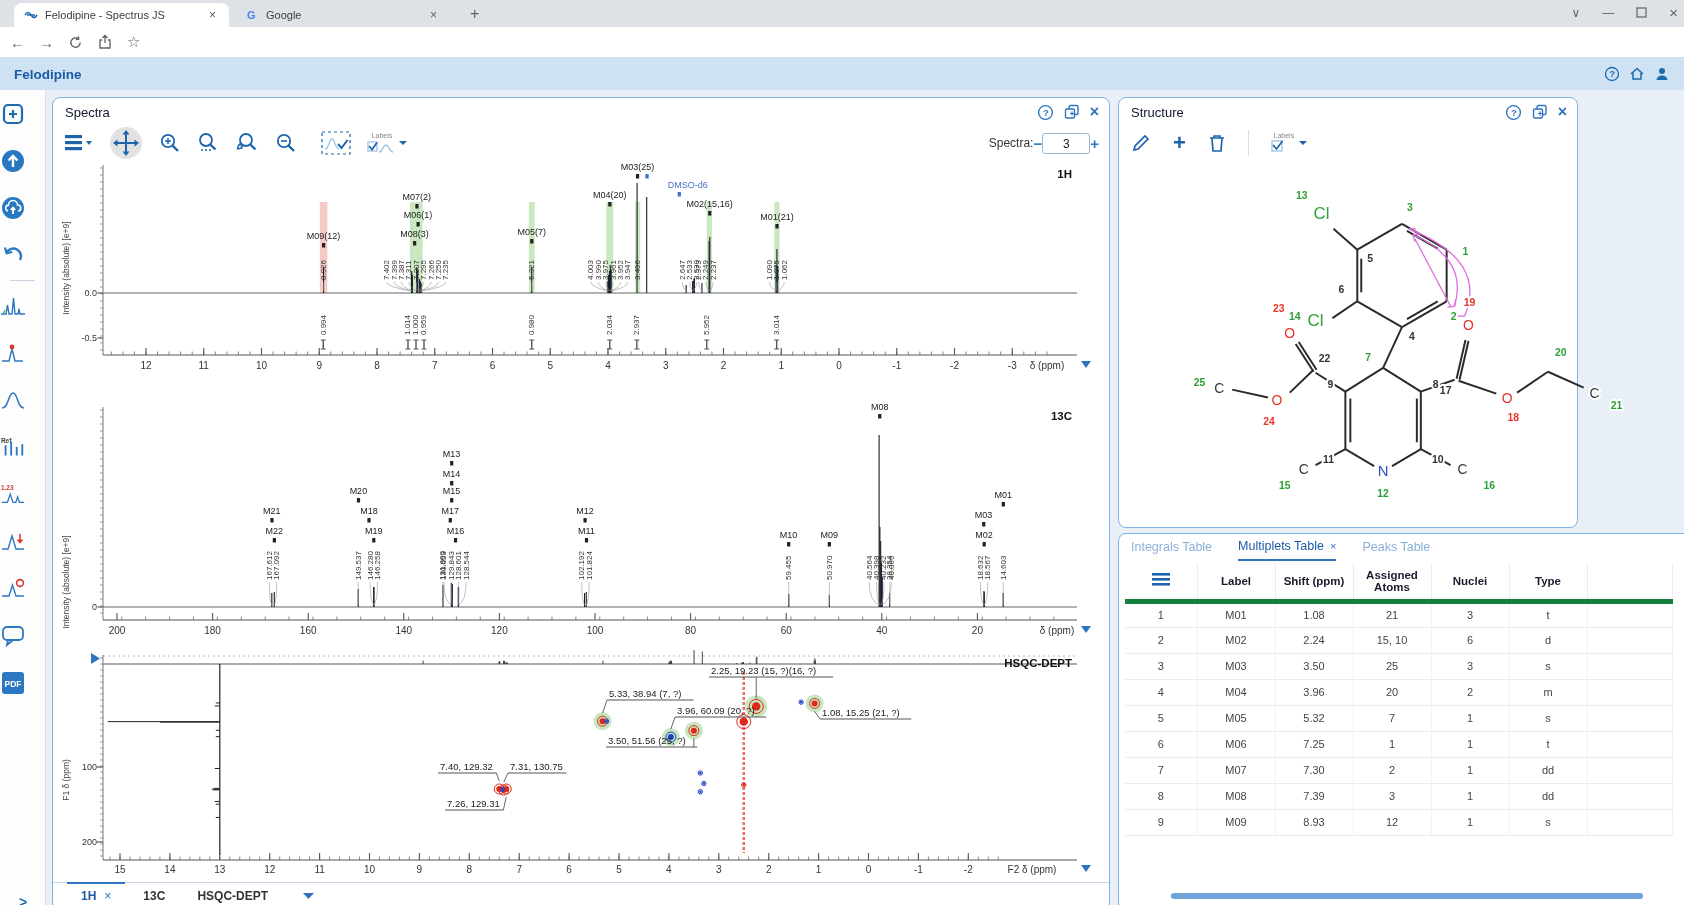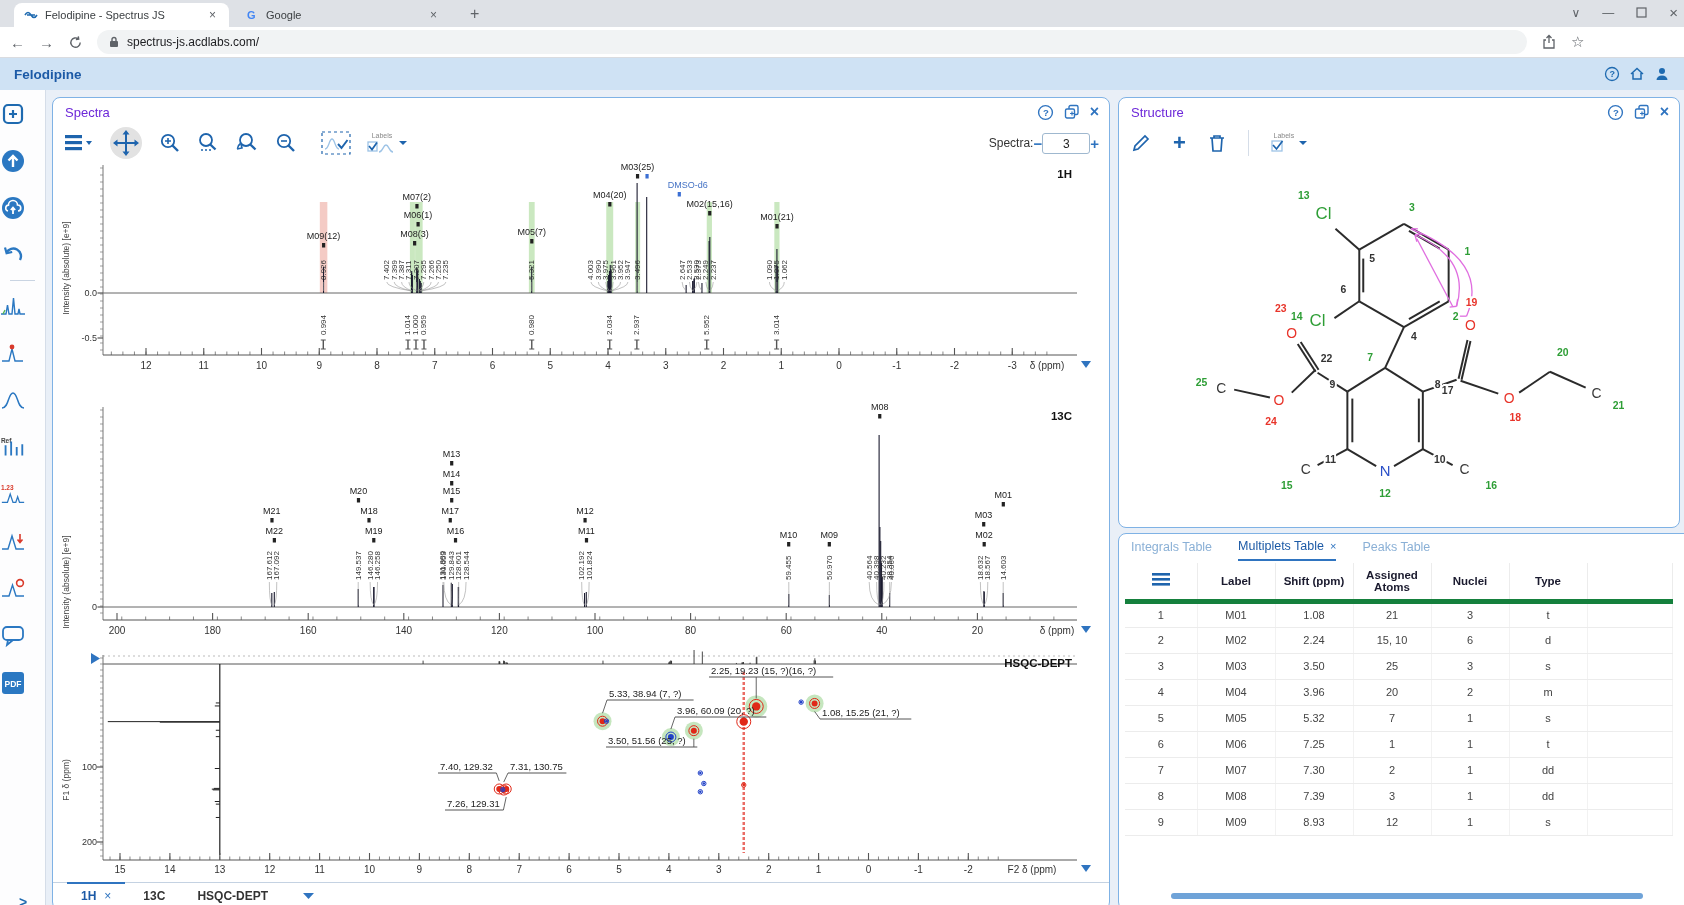--- a/index.html
+++ b/index.html
@@ -19,24 +19,24 @@
   .appheader { height:21px; background:#cfe2f4; display:flex; align-items:center; padding:16px 14px; }
   .apptitle { color:#1c5aa6; font-weight:bold; font-size:13.5px; }
   .appright { margin-left:auto; display:flex; gap:9px; align-items:center; }
   .main { position:relative; height:826px; }
   .sidebar { position:absolute; left:0; top:0; width:46px; height:100%; background:#fdfdfe; border-right:1px solid #d5dde8; }
   .sbi { width:26px; height:47px; display:flex; align-items:center; justify-content:center; cursor:pointer; }
   .sbsep { height:1px; background:#c9d4e2; margin:2px 10px; }
   .sbexpand { position:absolute; bottom:6px; left:0; width:46px; text-align:center; color:#1e6ab0; font-size:14px; font-weight:bold; cursor:pointer; }
   .panel { position:absolute; background:#fff; border:1.5px solid #7fb2e5; border-radius:8px; }
   .phead { display:flex; align-items:center; padding:5px 10px 2px 12px; }
-  .ptitle { color:#6d28d9; font-size:13px; }
+  .ptitle { color:#0f172a; font-size:13px; }
   .pico { margin-left:auto; display:flex; gap:10px; align-items:center; }
   .spectra-panel { left:52px; top:7px; width:1058px; height:813px; }
-  .structure-panel { left:1118px; top:7px; width:562px; height:431px; }
+  .structure-panel { left:1118px; top:7px; width:460px; height:431px; }
   .table-panel { left:1118px; top:443px; width:674px; height:377px; }
   .toolbar { display:flex; align-items:center; padding:4px 10px 2px 12px; gap:16px; height:38px; }
   .tbtn { cursor:pointer; display:flex; align-items:center; }
   .counter { margin-left:auto; display:flex; align-items:center; font-size:12px; color:#333; }
   .cntbox { width:48px; height:21px; border:1px solid #9fb8cf; border-radius:3px; text-align:center; font-size:12px; line-height:20px; color:#222; background:#fff; }
   .pm { color:#2f74c0; font-size:15px; font-weight:bold; cursor:pointer; }
   .specsvg { position:absolute; left:4px; }
   .btabs { position:absolute; left:0; right:0; bottom:0; height:27px; border-top:1px solid #c4d2e2; display:flex; align-items:center; padding-left:14px; gap:4px; }
   .btab { font-size:12px; font-weight:bold; color:#333; padding:5px 14px 6px; cursor:pointer; display:flex; gap:8px; align-items:center; }
   .btab.active { color:#1c5aa6; border-top:2.5px solid #2f74c0; margin-top:-2px; }
@@ -83,27 +83,20 @@
       </svg>
     <span style="font-size:15px">×</span>
   </div>
 </div>
 <div class="urlbar">
   <span class="navic">←</span>
   <span class="navic">→</span>
   <svg width="15" height="15" viewBox="0 0 16 16">
       <path d="M13 8 a5 5 0 1 1 -1.8 -3.8 M11 1.5 l0.4 3 -3 0.3" stroke="#5f6368" fill="none" stroke-width="1.5"></path>
     </svg>
-  <div class="urlpill">
-    <svg width="10" height="12" viewBox="0 0 10 12">
-        <rect x="1" y="5" width="8" height="6" rx="1" fill="#5f6368"></rect>
-        <path d="M3 5 V3.5 a2 2 0 0 1 4 0 V5" stroke="#5f6368" fill="none" stroke-width="1.4"></path>
-      </svg>
-    <span class="urltext">spectrus-js.acdlabs.com/</span>
-  </div>
   <svg width="16" height="16" viewBox="0 0 16 16">
       <path d="M5 6 H3 v8 h10 v-8 h-2 M8 9 V2 M5.5 4 L8 1.5 10.5 4" stroke="#5f6368" fill="none" stroke-width="1.3"></path>
     </svg>
   <span style="color:#5f6368;font-size:15px">☆</span>
 </div>
 <div class="appheader">
   <span class="apptitle">Felodipine</span>
   <div class="appright">
     <svg width="16" height="16" viewBox="0 0 16 16">
         <circle cx="8" cy="8" r="6.5" fill="none" stroke="#1e6ab0" stroke-width="1.3"></circle>

